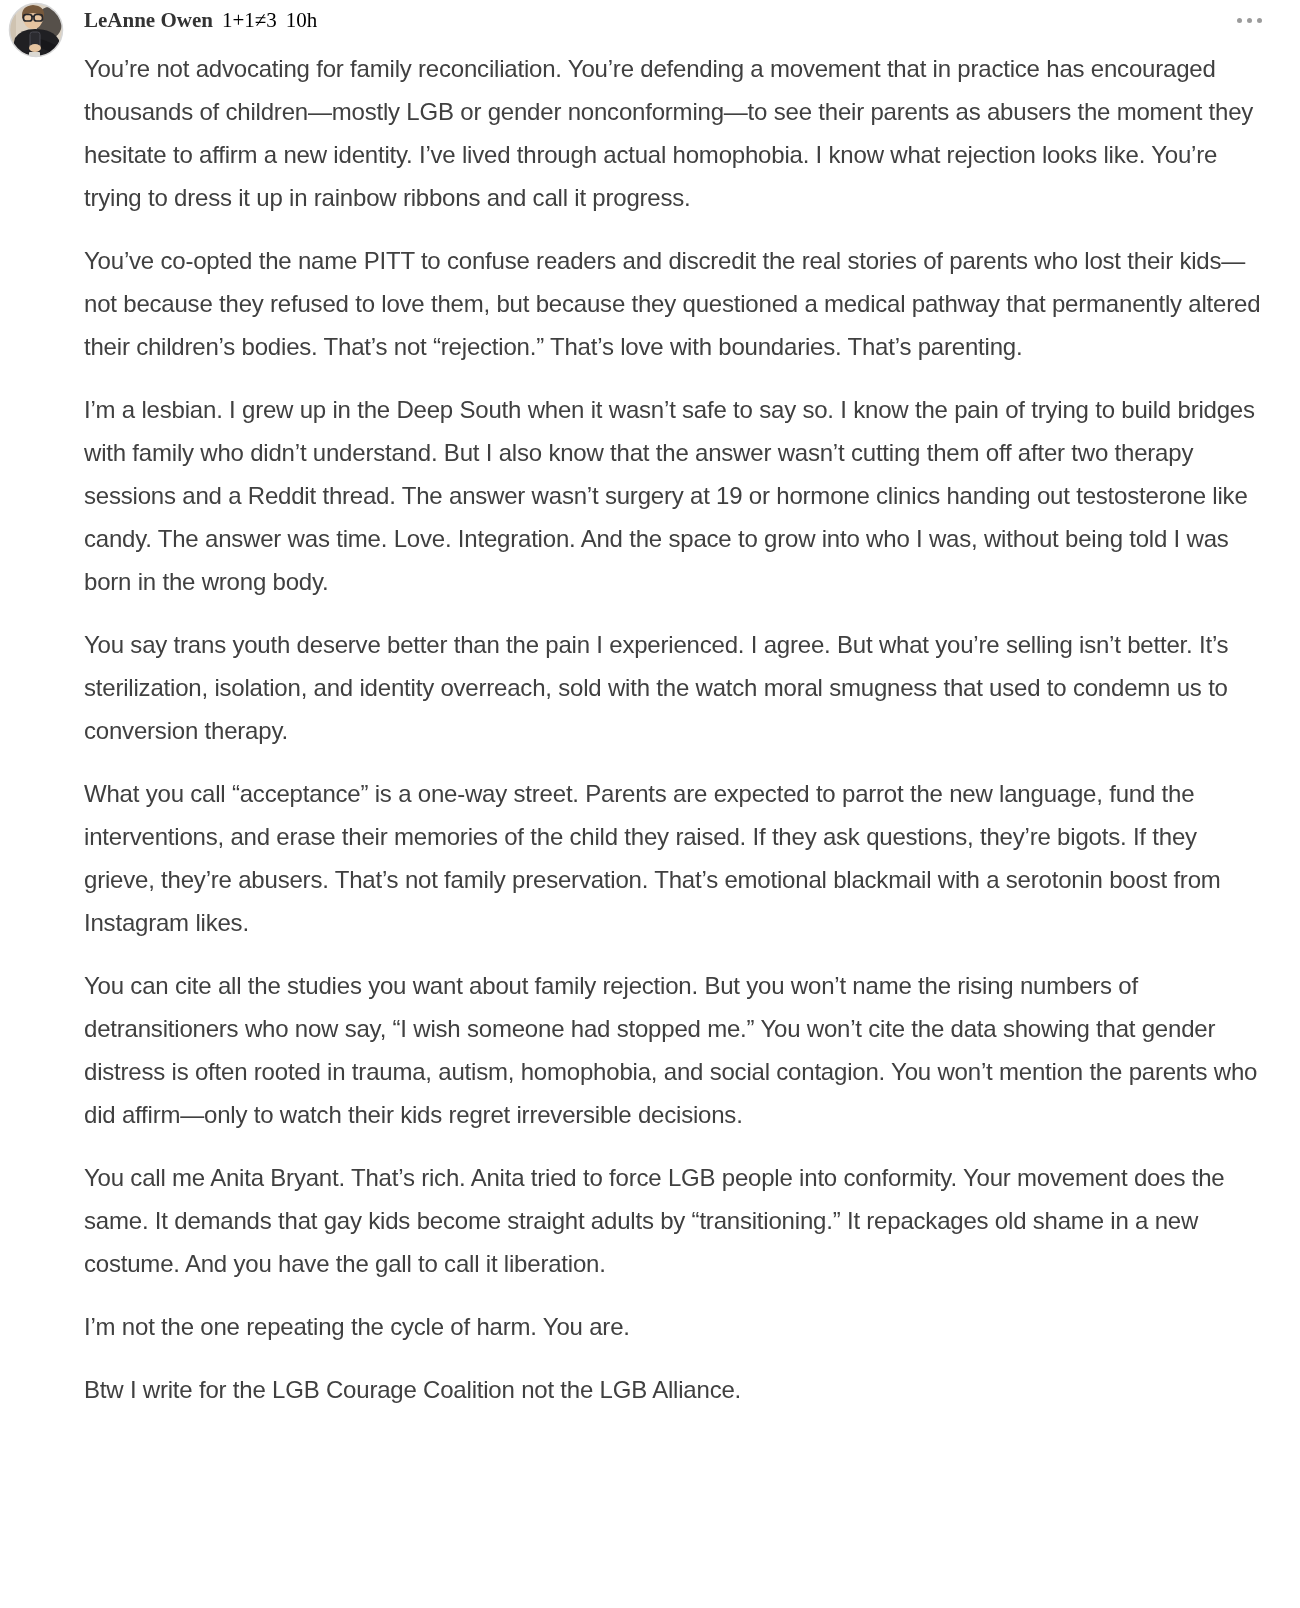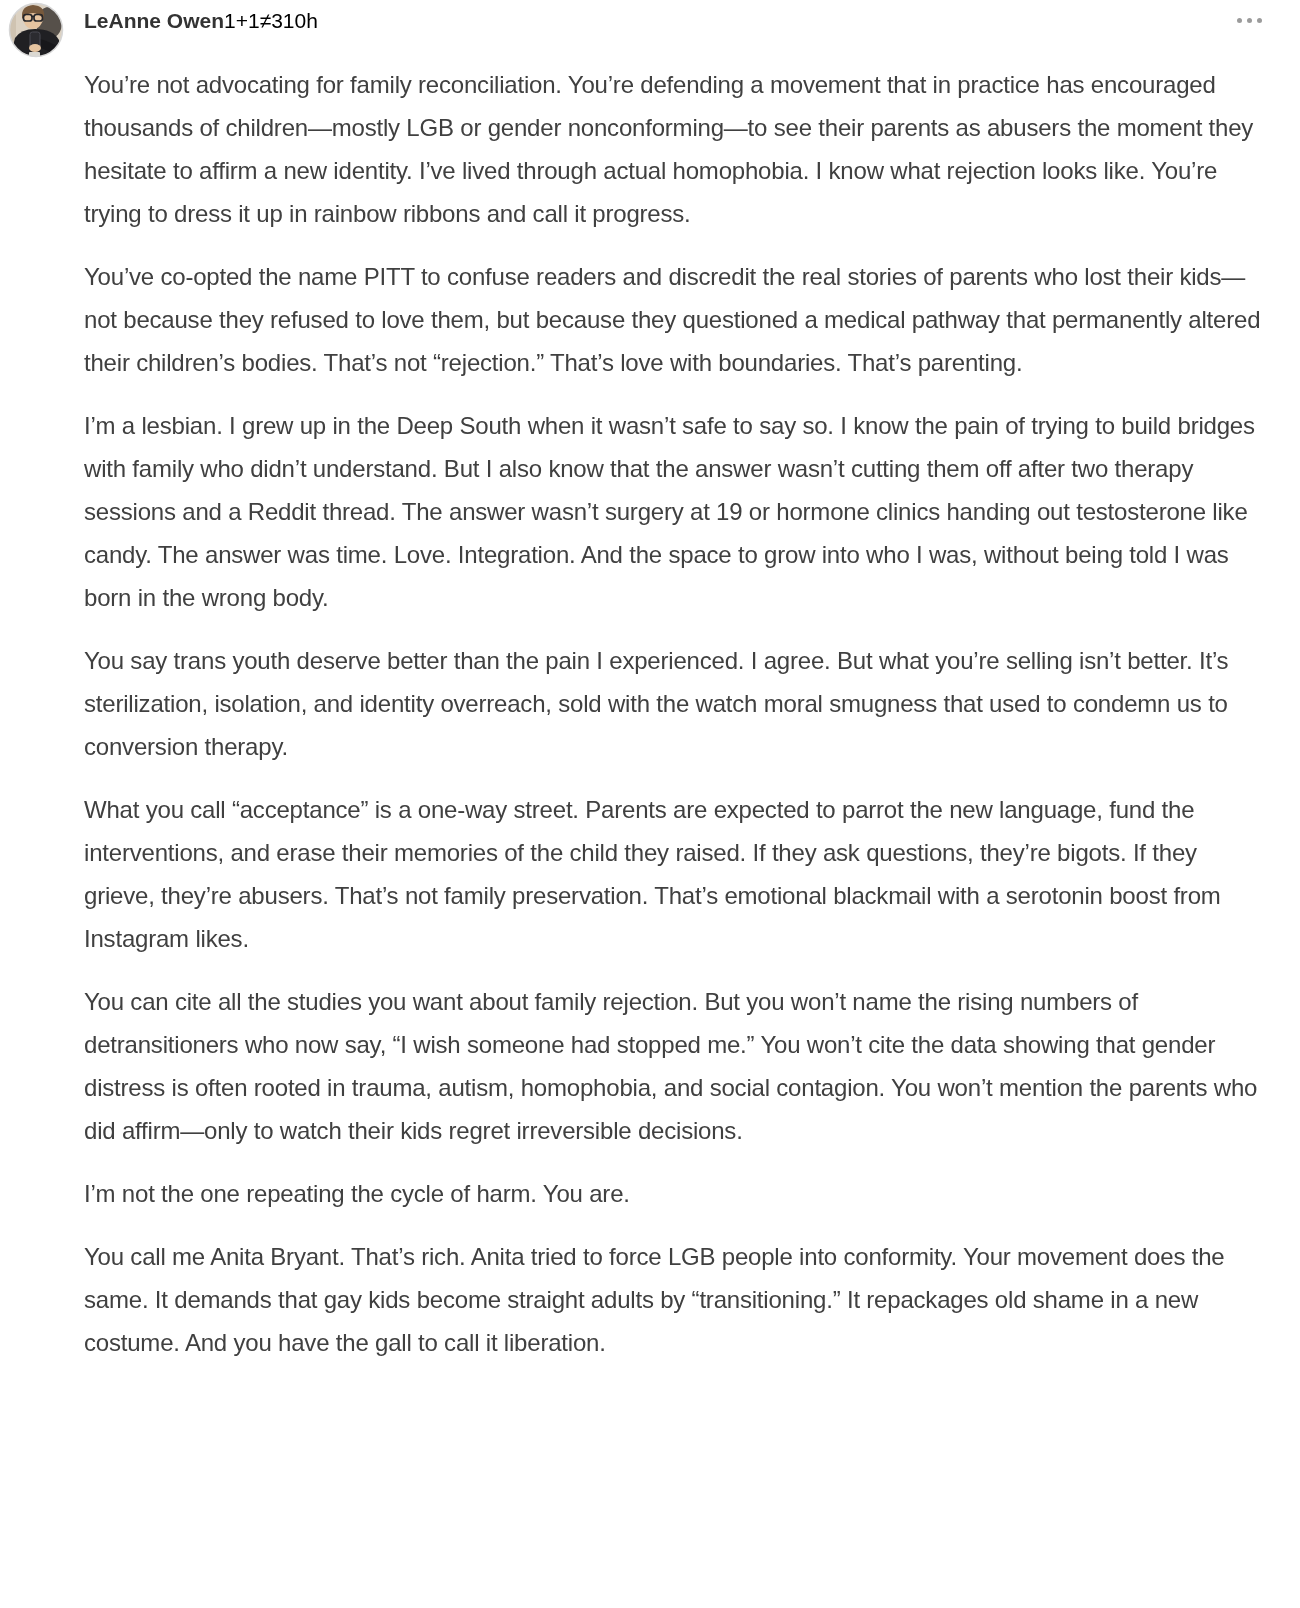--- a/index.html
+++ b/index.html
@@ -26,21 +26,23 @@
     cursor: pointer;
   }
   .content {
     flex: 1;
     margin-left: 20px;
     min-width: 0;
   }
   .header-row {
     display: flex;
     align-items: flex-end;
+    gap: 9px;
     padding-top: 6px;
+    font-family: Liberation Serif, serif;
   }
   .author {
     font-weight: 700;
     font-size: 21px;
     color: #333333;
     cursor: pointer;
     white-space: nowrap;
   }
   .meta {
     font-size: 21px;
@@ -60,21 +62,21 @@
     border: none;
     background: transparent;
   }
   .more-btn .dot {
     width: 5px;
     height: 5px;
     border-radius: 50%;
     background: #9b9b9b;
   }
   .body {
-    margin-top: 30px;
+    margin-top: 14px;
   }
   .body p {
     margin: 0 0 20px 0;
     font-size: 24px;
     line-height: 43px;
     letter-spacing: -0.2px;
     color: #404040;
   }
   .body p:last-child {
     margin-bottom: 0;
@@ -124,18 +126,19 @@
       </button>
     </div>
 
     <div class="body">
       <p>You’re not advocating for family reconciliation. You’re defending a movement that in practice has encouraged thousands of children—mostly LGB or gender nonconforming—to see their parents as abusers the moment they hesitate to affirm a new identity. I’ve lived through actual homophobia. I know what rejection looks like. You’re trying to dress it up in rainbow ribbons and call it progress.</p>
       <p>You’ve co-opted the name PITT to confuse readers and discredit the real stories of parents who lost their kids—not because they refused to love them, but because they questioned a medical pathway that permanently altered their children’s bodies. That’s not “rejection.” That’s love with boundaries. That’s parenting.</p>
       <p>I’m a lesbian. I grew up in the Deep South when it wasn’t safe to say so. I know the pain of trying to build bridges with family who didn’t understand. But I also know that the answer wasn’t cutting them off after two therapy sessions and a Reddit thread. The answer wasn’t surgery at 19 or hormone clinics handing out testosterone like candy. The answer was time. Love. Integration. And the space to grow into who I was, without being told I was born in the wrong body.</p>
       <p>You say trans youth deserve better than the pain I experienced. I agree. But what you’re selling isn’t better. It’s sterilization, isolation, and identity overreach, sold with the watch moral smugness that used to condemn us to conversion therapy.</p>
       <p>What you call “acceptance” is a one-way street. Parents are expected to parrot the new language, fund the interventions, and erase their memories of the child they raised. If they ask questions, they’re bigots. If they grieve, they’re abusers. That’s not family preservation. That’s emotional blackmail with a serotonin boost from Instagram likes.</p>
       <p>You can cite all the studies you want about family rejection. But you won’t name the rising numbers of detransitioners who now say, “I wish someone had stopped me.” You won’t cite the data showing that gender distress is often rooted in trauma, autism, homophobia, and social contagion. You won’t mention the parents who did affirm—only to watch their kids regret irreversible decisions.</p>
+      <p>You call me Anita Bryant. That’s rich. Anita tried to force LGB people into conformity. Your movement does the same. It demands that gay kids become straight adults by “transitioning.” It repackages old shame in a new costume. And you have the gall to call it liberation.</p>
       <p>I’m not the one repeating the cycle of harm. You are.</p>
-      <p>You call me Anita Bryant. That’s rich. Anita tried to force LGB people into conformity. Your movement does the same. It demands that gay kids become straight adults by “transitioning.” It repackages old shame in a new costume. And you have the gall to call it liberation.</p>
+      <p>Btw I write for the LGB Courage Coalition not the LGB Alliance.</p>
     </div>
 
   </div>
 </div>
 
 </body></html>

